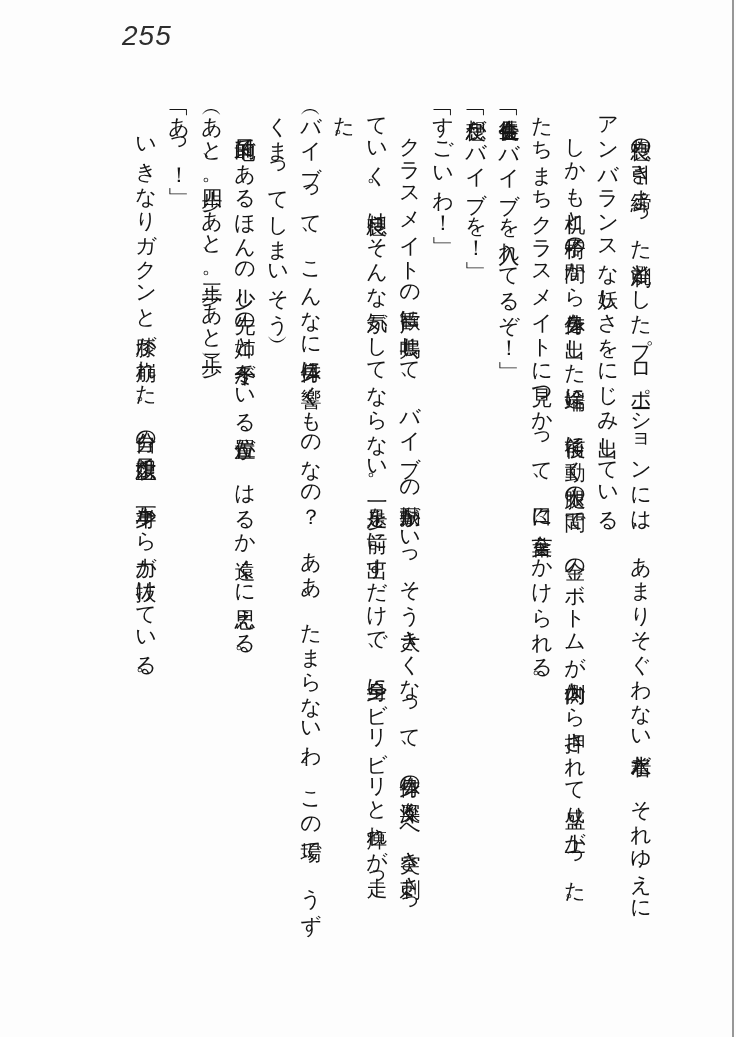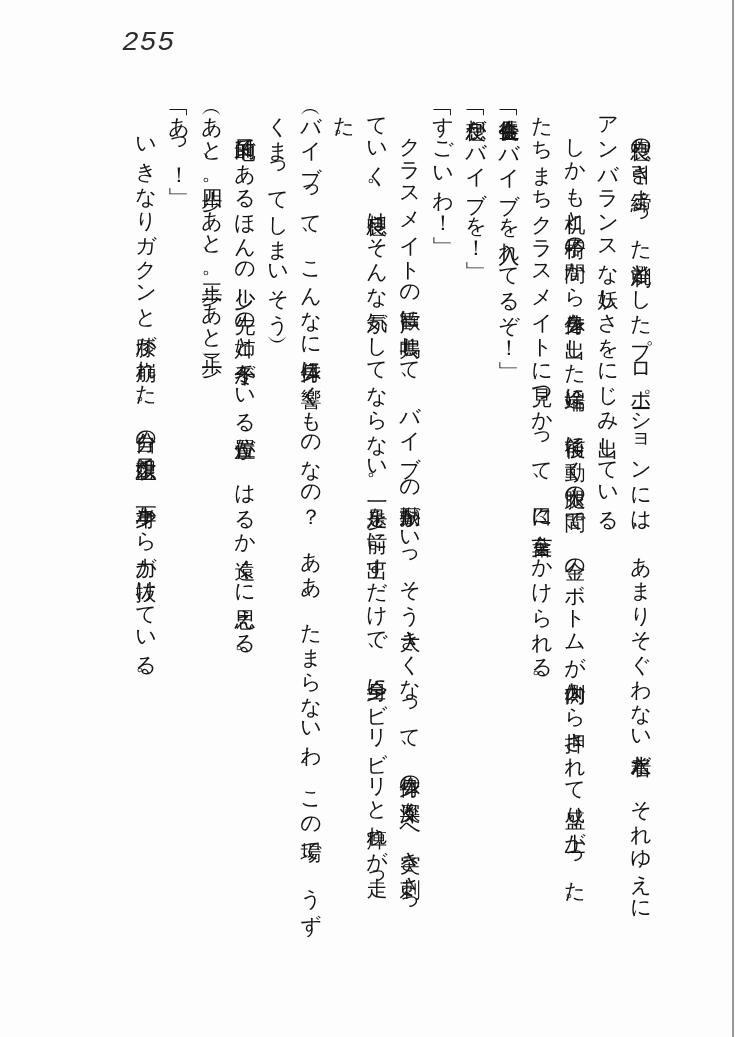--- a/index.html
+++ b/index.html
@@ -18,23 +18,23 @@
   .page-edge-line {
     position: absolute;
     top: 0;
     right: 2px;
     width: 2px;
     height: 100%;
     background: #979797;
   }
   .page-number {
     position: absolute;
-    top: 27px;
+    top: 20px;
     left: 122px;
-    font-family: Liberation Mono, monospace;
+    font-family: Liberation Sans, sans-serif;
     font-style: italic;
     font-size: 28px;
     letter-spacing: 1px;
     color: #2e2e2e;
   }
   .text-block {
     position: absolute;
     top: 102px;
     right: 79px;
     height: 822px;

